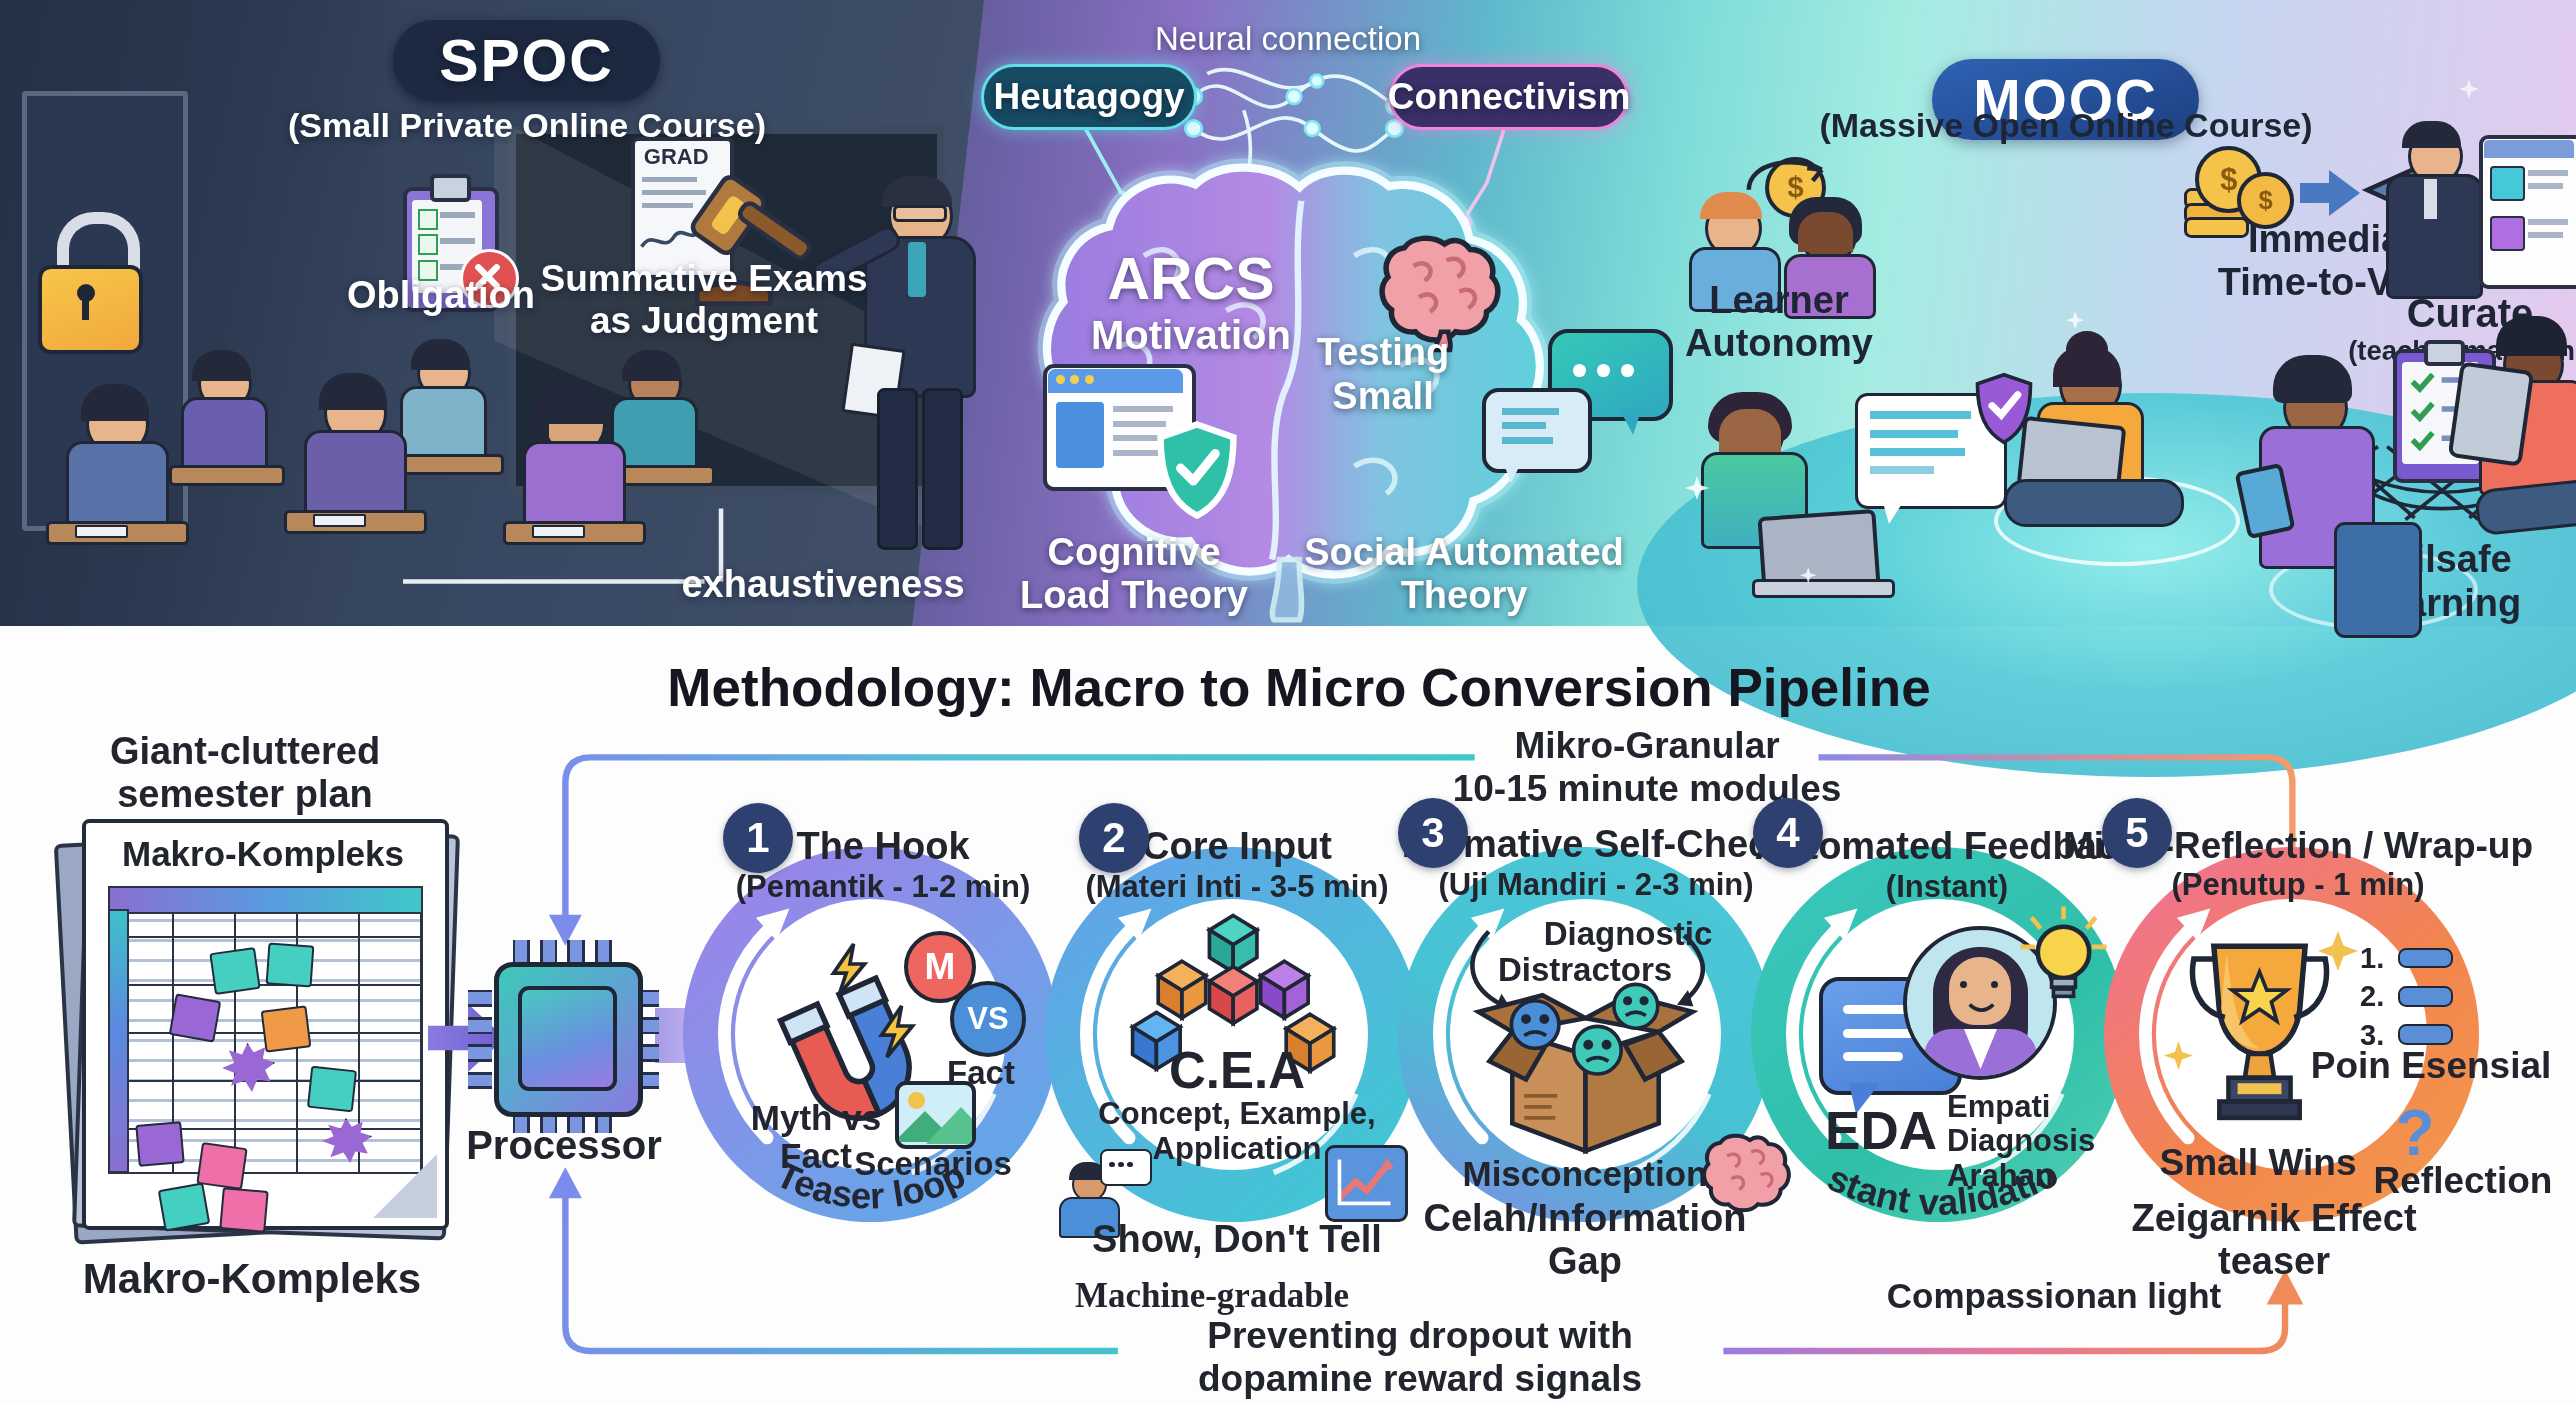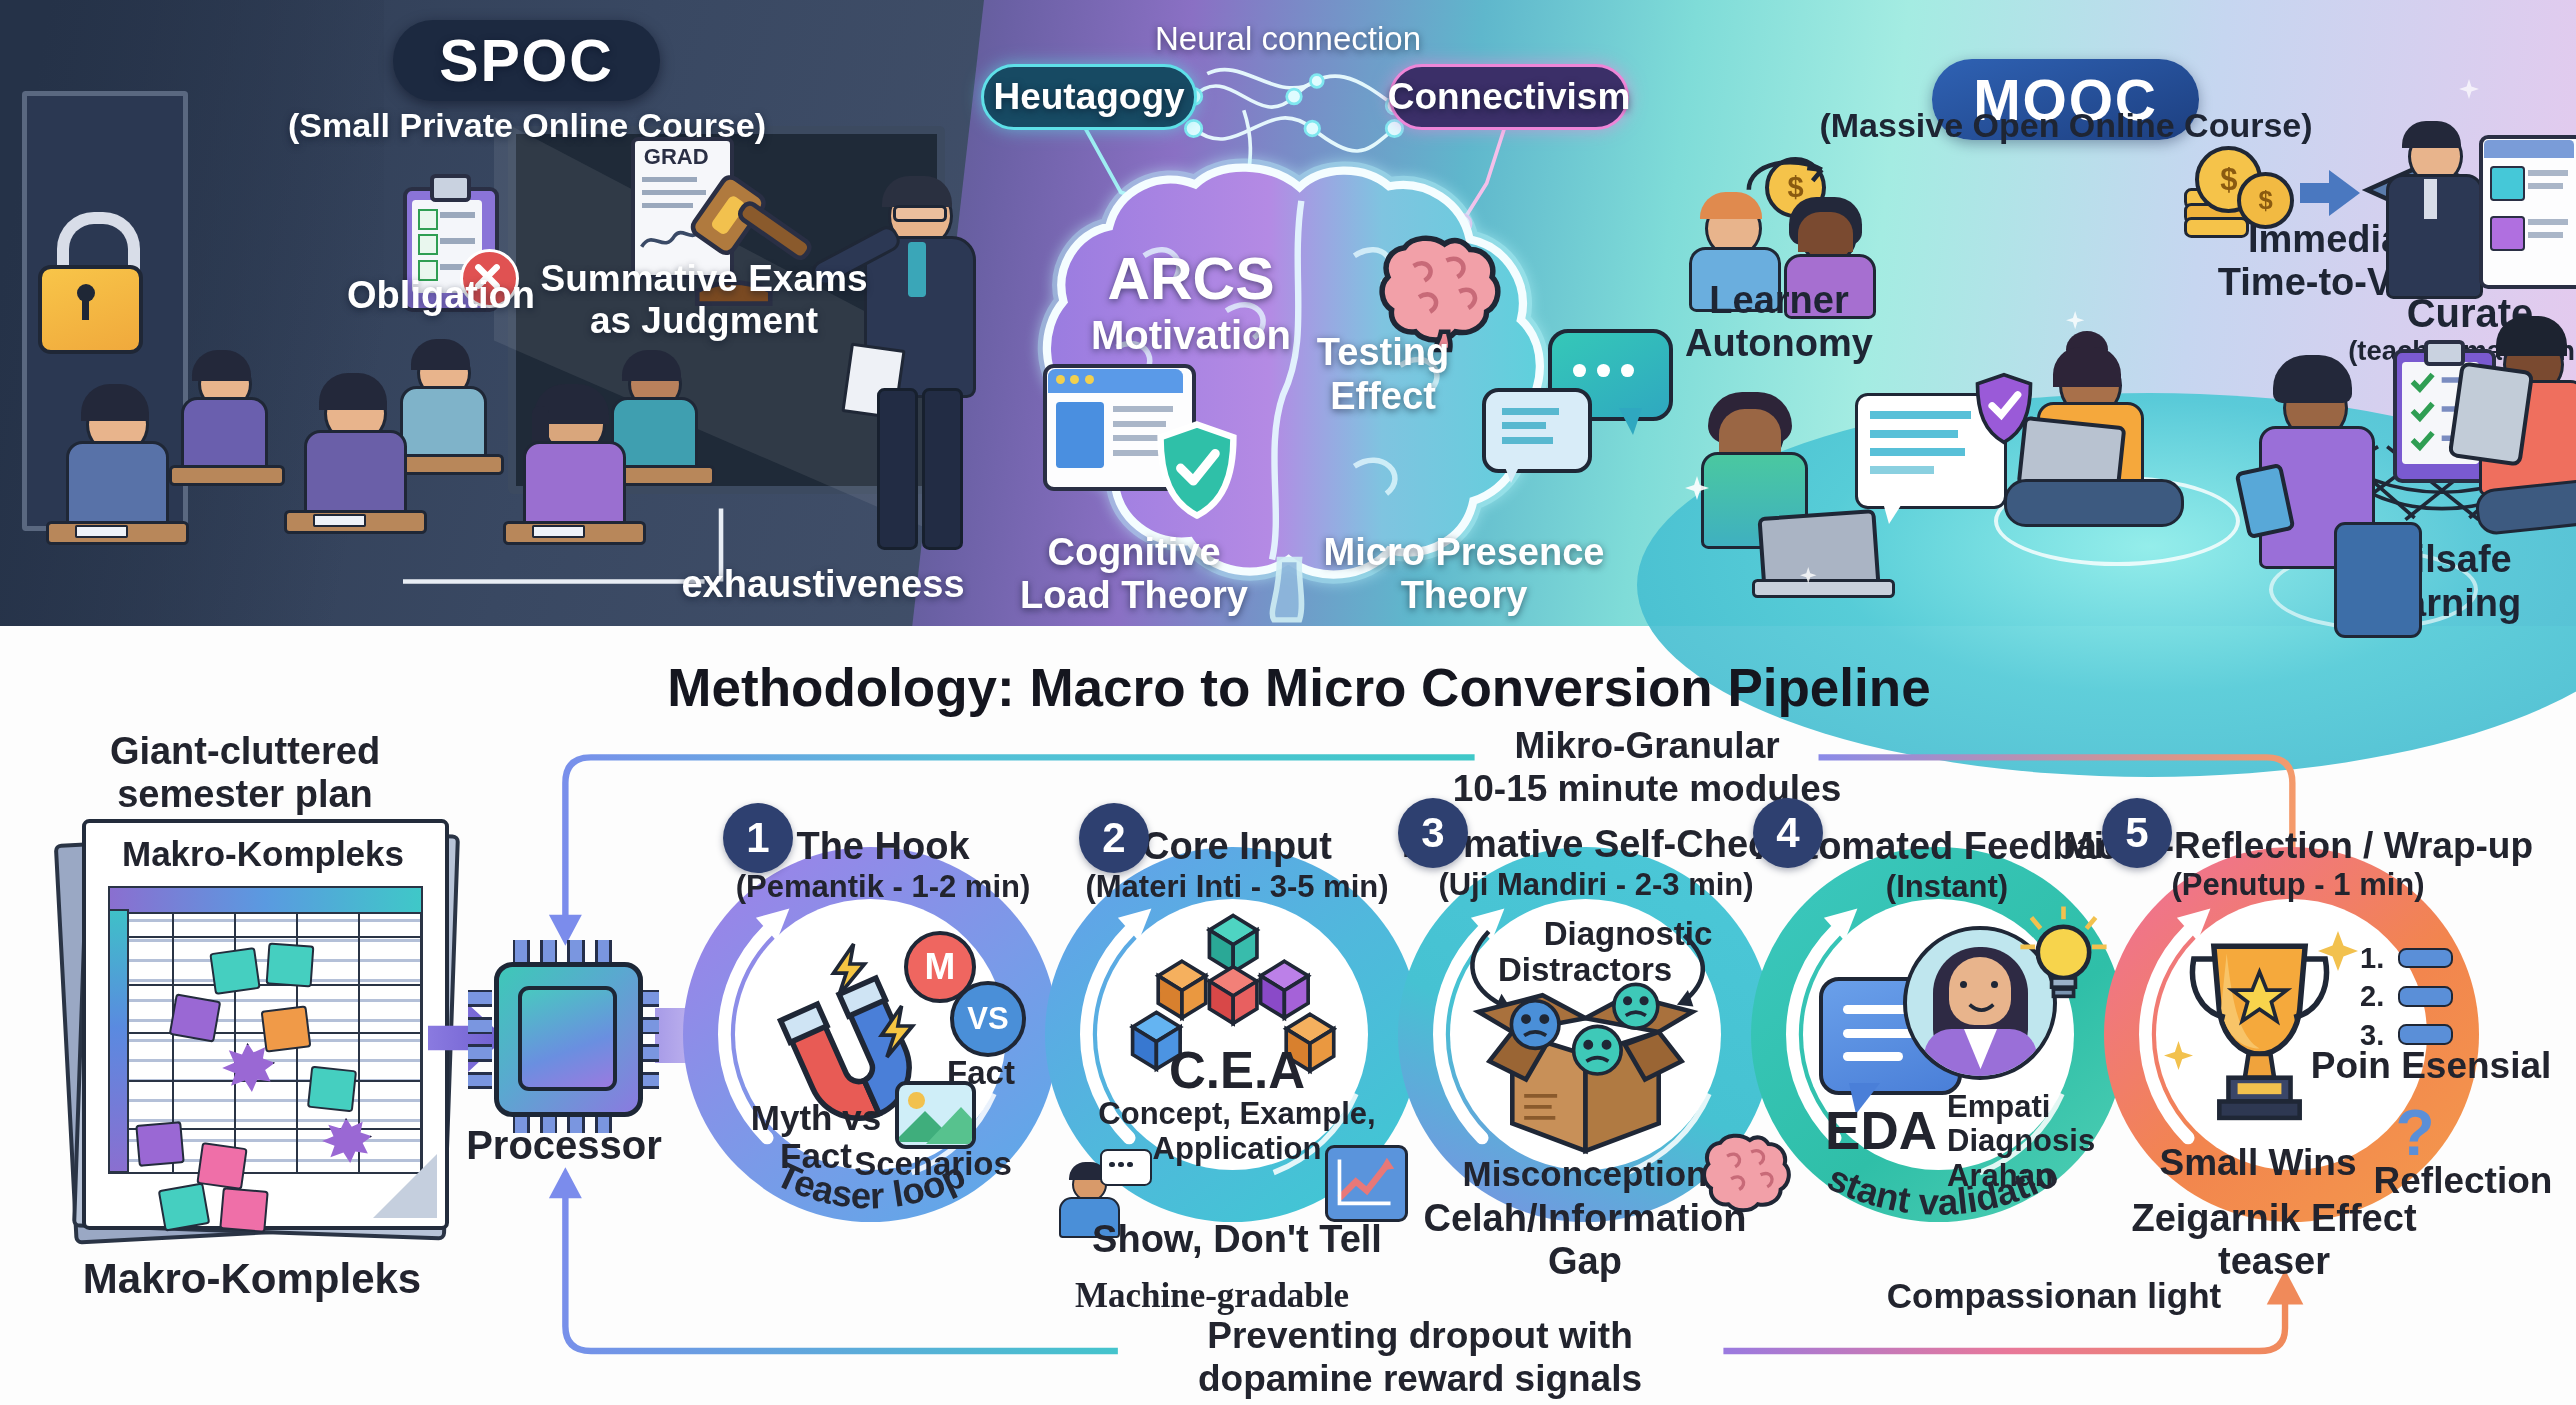--- a/index.html
+++ b/index.html
@@ -226,21 +226,21 @@
           <path d="M76 30 C92 22,102 40,88 48"></path>
         <path d="M46 70 C62 60,72 78,58 86"></path>
           <path d="M90 64 C106 56,114 74,100 82"></path>
       </g>
       <path d="M70 108 C68 120,62 124,64 128 L80 128 C82 118,78 114,78 108 Z" fill="#ef8a96" stroke="#1f2736" stroke-width="5"></path>
     </svg>
 
     <div class="t tw" style="left:1191px;top:245px;font-size:59px;transform:translateX(-50%);">ARCS</div>
     <div class="t tw" style="left:1191px;top:313px;font-size:40px;transform:translateX(-50%);">Motivation</div>
     <div class="t tw" style="left:1383px;top:331px;font-size:38px;transform:translateX(-50%);">Testing</div>
-    <div class="t tw" style="left:1383px;top:375px;font-size:38px;transform:translateX(-50%);">Effect</div>
+    <div class="t tw" style="left:1383px;top:375px;font-size:38px;transform:translateX(-50%);">Small</div>
 
     <div class="abs" style="left:1043px;top:364px;">
       <div class="abs" style="left:0;top:0;width:145px;height:119px;background:#fdfdfe;border:4.6px solid #2a2f44;border-radius:11px;"></div>
       <div class="abs" style="left:4.6px;top:4.6px;width:135px;height:24px;background:#5a9ae8;border-radius:7.3px 7.3px 0 0;"></div>
       <div class="abs" style="left:12.8px;top:11px;width:9.1px;height:9.1px;border-radius:50%;background:#f2d04e;"></div>
       <div class="abs" style="left:27.4px;top:11px;width:9.1px;height:9.1px;border-radius:50%;background:#f2d04e;"></div>
       <div class="abs" style="left:42px;top:11px;width:9.1px;height:9.1px;border-radius:50%;background:#f2d04e;"></div>
       <div class="abs" style="left:12.8px;top:38px;width:48px;height:66px;background:#4a8fe0;border-radius:3.7px;"></div>
       <div class="abs" style="left:70px;top:42px;width:60px;height:6.4px;background:#aab6c8;"></div>
       <div class="abs" style="left:70px;top:57px;width:53px;height:6.4px;background:#aab6c8;"></div>
@@ -259,21 +259,21 @@
       <div class="abs" style="left:137px;top:79px;width:0;height:0;border-left:14.6px solid transparent;border-right:9.1px solid transparent;border-top:27.4px solid #2fa8c0;"></div>
       <div class="abs" style="left:91px;top:35px;width:12.8px;height:12.8px;border-radius:50%;background:#fff;"></div>
       <div class="abs" style="left:115px;top:35px;width:12.8px;height:12.8px;border-radius:50%;background:#fff;"></div>
       <div class="abs" style="left:139px;top:35px;width:12.8px;height:12.8px;border-radius:50%;background:#fff;"></div>
       <div class="abs" style="left:0;top:59px;width:102px;height:77px;background:#d8ecf8;border:4.6px solid #1f2736;border-radius:16.5px;"></div>
       <div class="abs" style="left:20px;top:79px;width:57px;height:7.3px;background:#58b8d0;"></div>
       <div class="abs" style="left:20px;top:93px;width:44px;height:7.3px;background:#58b8d0;"></div>
       <div class="abs" style="left:20px;top:108px;width:51px;height:7.3px;background:#58b8d0;"></div>
       <div class="abs" style="left:20px;top:130px;width:0;height:0;border-right:12.8px solid transparent;border-left:9.1px solid transparent;border-top:24px solid #d8ecf8;"></div>
     </div>
-    <div class="t tw" style="left:1464px;top:531px;font-size:38px;transform:translateX(-50%);">Micro Presence</div>
+    <div class="t tw" style="left:1464px;top:531px;font-size:38px;transform:translateX(-50%);">Social Automated</div>
     <div class="t tw" style="left:1464px;top:574px;font-size:38px;transform:translateX(-50%);">Theory</div>
 
     <div class="pill" style="left:1932px;top:20px;width:267px;height:81px;background:linear-gradient(160deg,#2f62b4,#1d3f80);box-shadow:0 3.7px 12.8px rgba(10,20,60,.35);margin-top:39px;">
       <span class="t" style="position:static;font-size:57px;color:#fff;letter-spacing:1.8px;">MOOC</span>
     </div>
     <div class="t" style="left:2066px;top:106px;font-size:34px;color:#1e2534;transform:translateX(-50%);">(Massive Open Online Course)</div>
 
     <div class="abs" style="left:1694px;top:146px;">
       <div class="abs" style="left:71px;top:11px;width:53px;height:53px;border-radius:50%;background:#f5c threshold"></div>
       <div class="abs" style="left:71px;top:11px;width:53px;height:53px;border-radius:50%;background:#f5c34a;border:4.6px solid #1f2736;display:flex;align-items:center;justify-content:center;">

